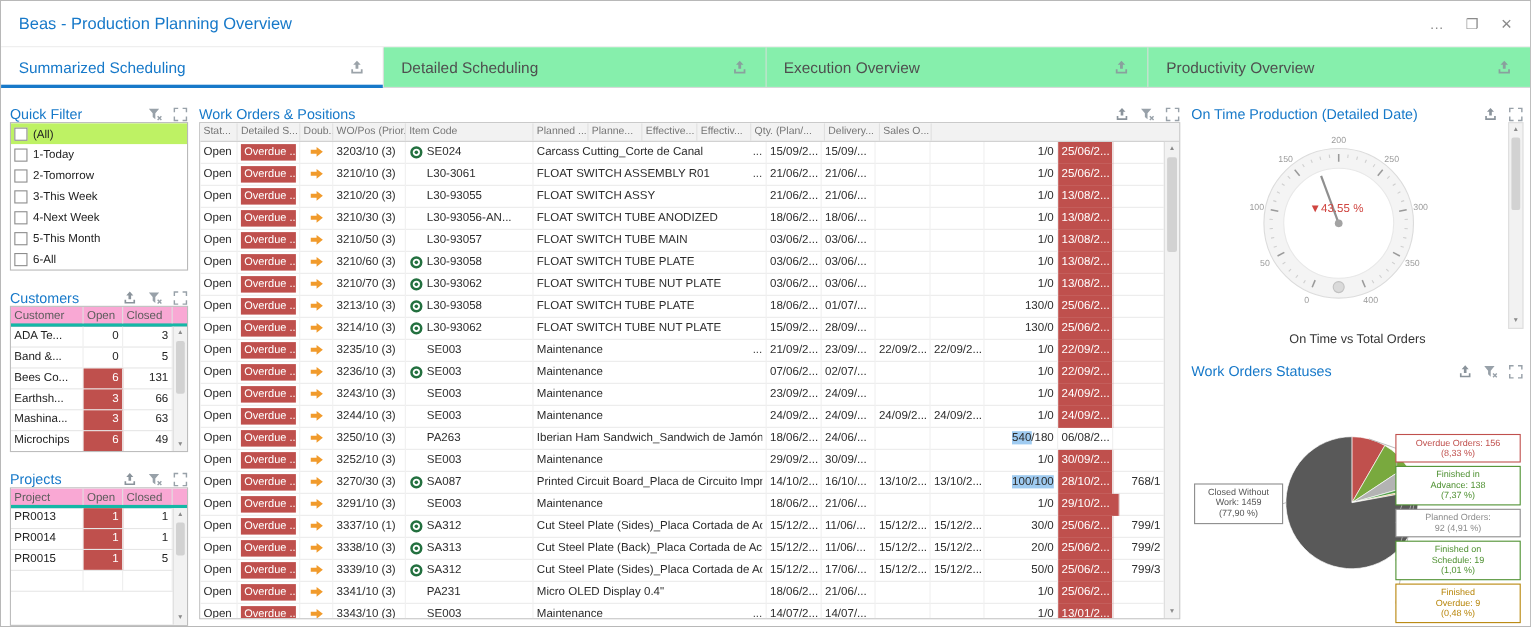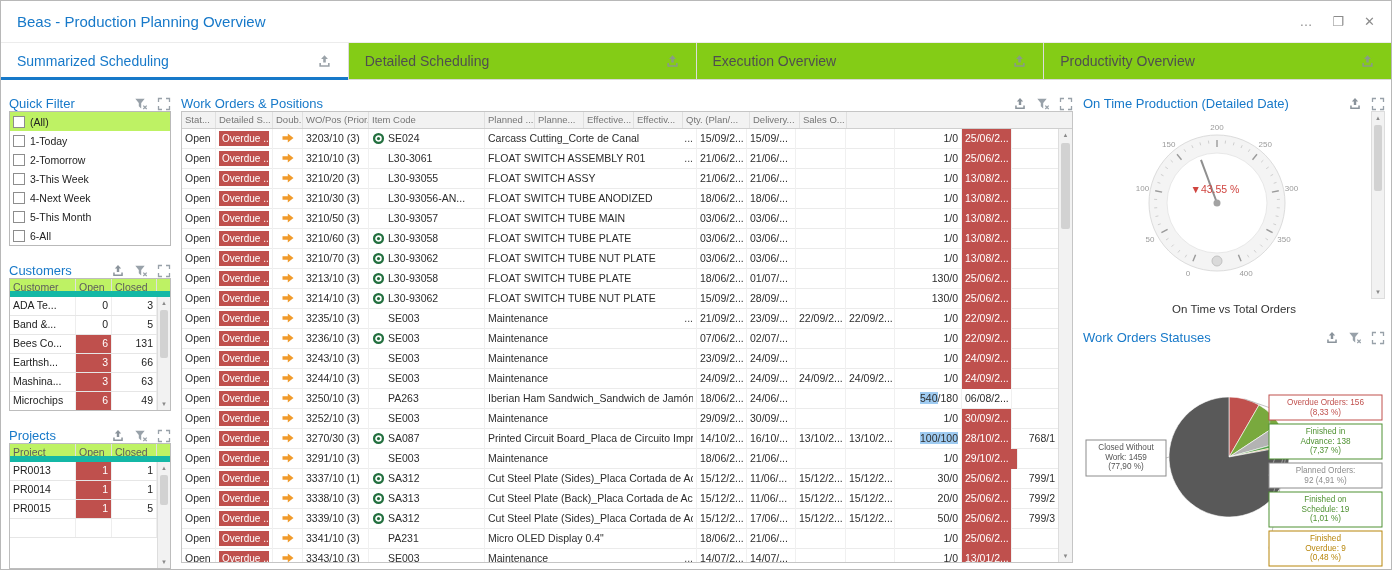--- a/index.html
+++ b/index.html
@@ -8,21 +8,21 @@
   .window{position:relative;width:1392px;height:570px;background:#fff;border:1px solid #b8b8b8;overflow:hidden}
 
   
   .titlebar{height:42px;display:flex;align-items:center;padding:0 16px;background:#fff;border-bottom:1px solid #ececec}
   .title{color:#1779c9;font-size:15px}
   .win-controls{margin-left:auto;display:flex;align-items:center;gap:20px;color:#8b8b8b;font-size:13px}
   .win-controls span{cursor:default;line-height:1}
 
   
   .tabbar{height:37px;display:flex;background:#f0f0f0;border-bottom:1px solid #d8d8d8}
-  .tab{flex:1;display:flex;align-items:center;padding:0 16px;font-size:14px;color:#4f4f4f;background:#84cc16;border-right:1px solid #dcdcdc;position:relative}
+  .tab{flex:1;display:flex;align-items:center;padding:0 16px;font-size:14px;color:#4f4f4f;background:#86efac;border-right:1px solid #dcdcdc;position:relative}
   .tab:last-child{border-right:none}
   .tab.active{background:#fff;color:#1779c9}
   .tab.active::after{content:"";position:absolute;left:0;right:0;bottom:-1px;height:3px;background:#1779c9}
   .tab .ticon{margin-left:auto;width:15px;height:15px;opacity:.85}
 
   
   .content{position:absolute;top:80px;left:0;right:0;bottom:0;display:flex;padding:6px 6px 0 8px;gap:10px;background:#fff}
   .col-left{width:162px;display:flex;flex-direction:column;flex:none}
   .col-main{flex:1;display:flex;flex-direction:column;min-width:0}
   .col-right{width:302px;flex:none;display:flex;flex-direction:column}
@@ -36,21 +36,21 @@
   
   .qf-list{border:1px solid #b9b9b9;height:135px;overflow:hidden;background:#fff}
   .qf-row{height:19px;display:flex;align-items:center;padding-left:3px;font-size:10.5px;color:#222}
   .qf-row.sel{background:#bef264}
   .cb{width:12px;height:12px;border:1px solid #8d8d8d;background:#fff;margin-right:5px;flex:none}
 
   
   .mini{border:1px solid #bdbdbd;position:relative;background:#fff;overflow:hidden;font-size:10.5px}
   .mini.customers{height:133px;flex:none}
   .mini.projects{flex:1}
-  .mt-head{display:flex;height:18px;background:#bef264;border-bottom:6px solid #14b8a6;color:#5d5d5d}
+  .mt-head{display:flex;height:18px;background:#f9a8d4;border-bottom:3px solid #14b8a6;color:#5d5d5d}
   .mt-hc{padding:2px 3px;border-right:1px solid #e0e0e0;white-space:nowrap;overflow:hidden}
   .mt-row{display:flex;height:19px;border-bottom:1px solid #e6e6e6;color:#222}
   .mt-c{padding:2px 3px;border-right:1px solid #eee;white-space:nowrap;overflow:hidden}
   .mt-c.num{text-align:right}
   .mt-c.alert{background:#bf504d;color:#fff}
   .mt-scroll{position:absolute;top:18px;right:0;bottom:0;width:13px;background:#f2f2f2;border-left:1px solid #ddd}
   .sa{position:absolute;left:0;right:0;height:12px;text-align:center;font-size:6px;color:#8a8a8a;line-height:12px}
   .sa-b{bottom:0}
   .sa-t{top:0}
   .thumb{position:absolute;left:2px;right:2px;background:#d2d2d2;border-radius:2px}

